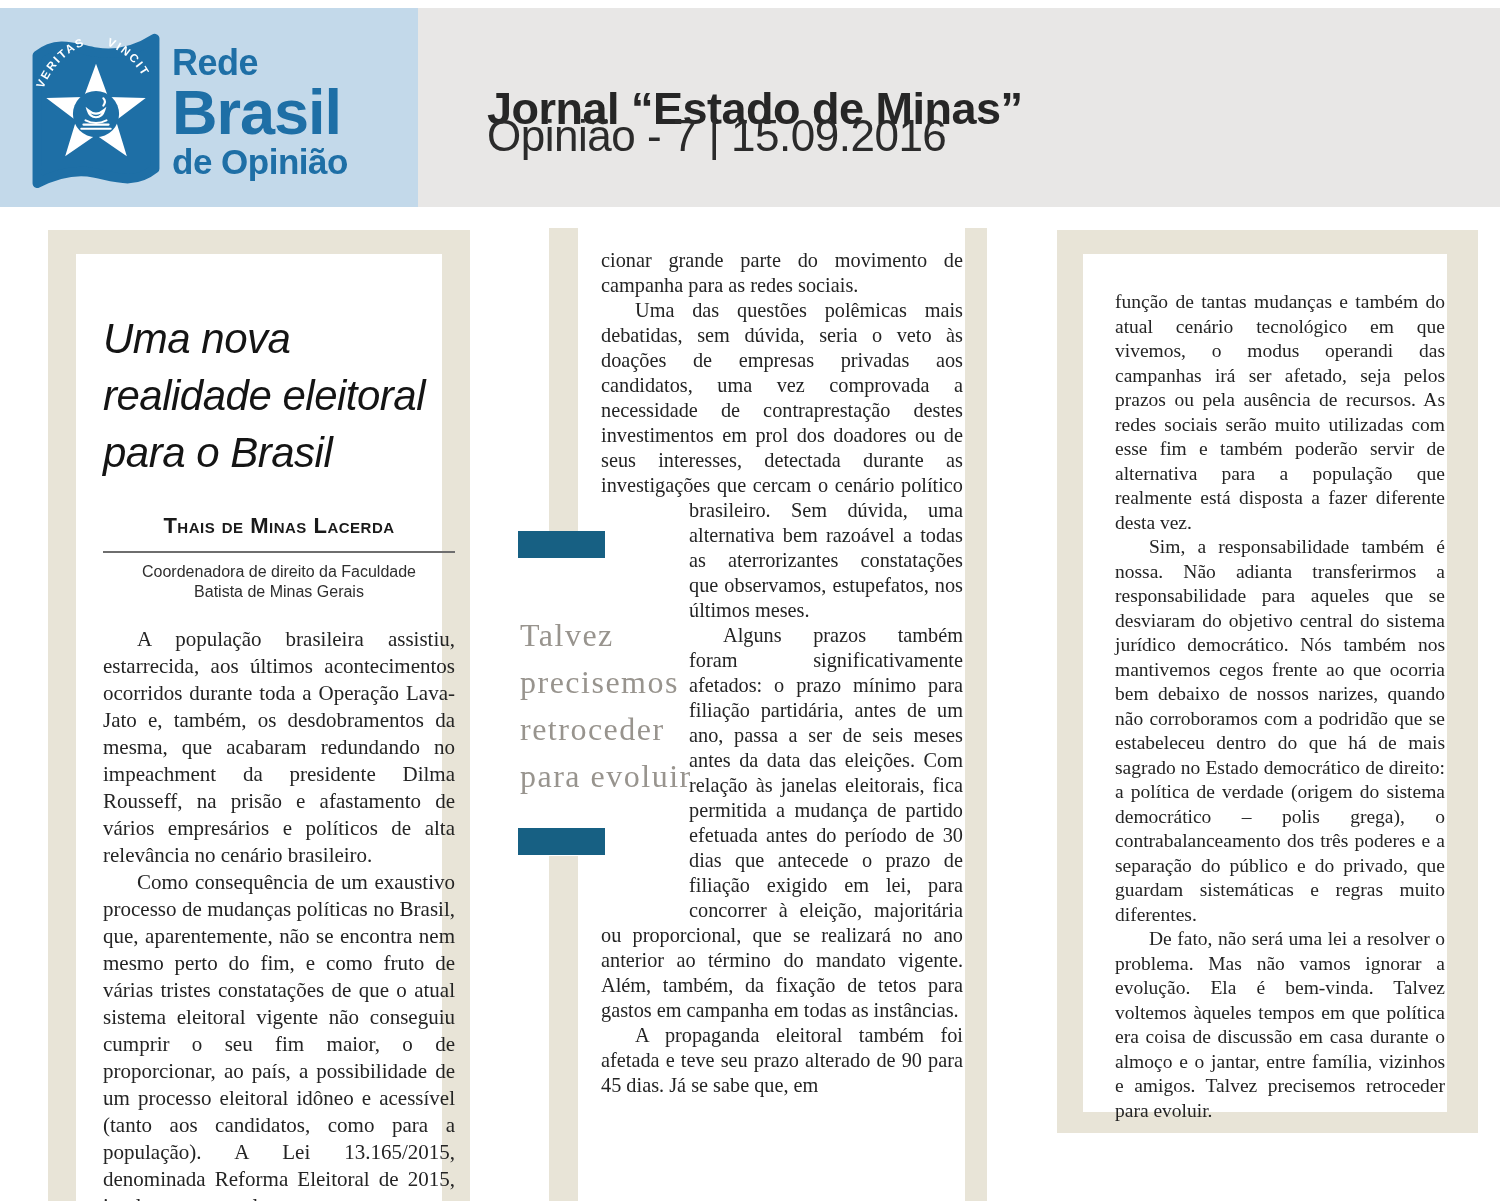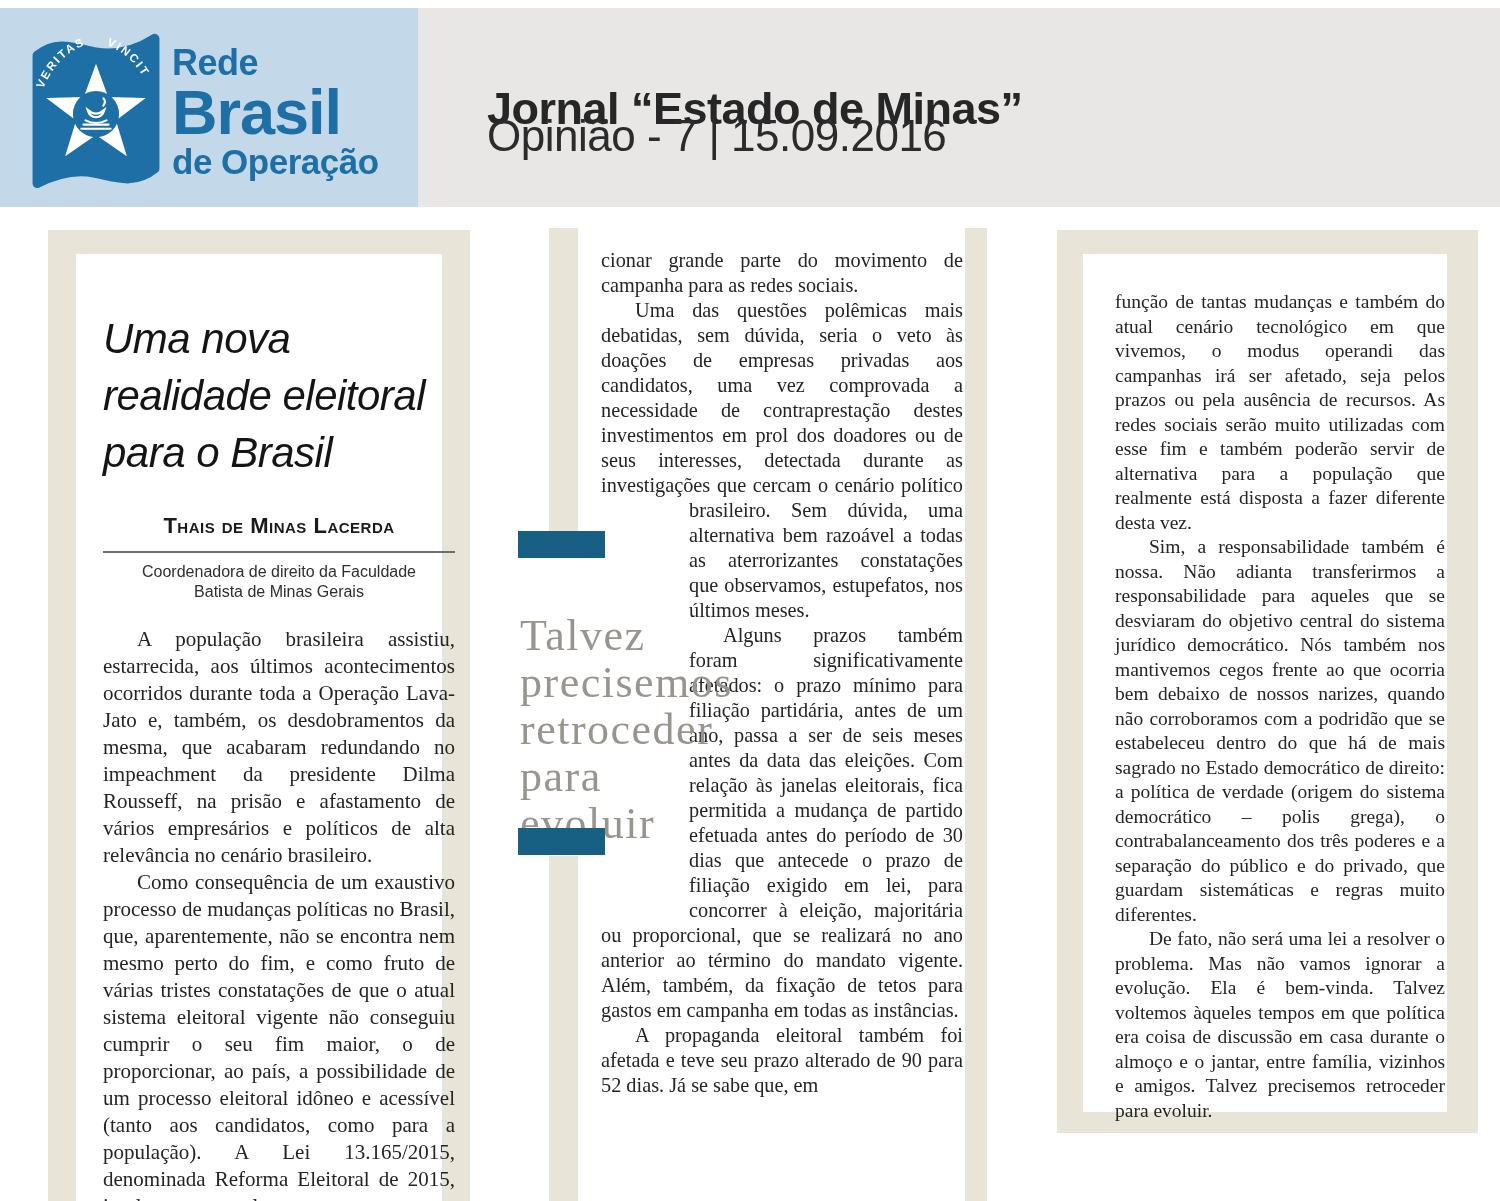--- a/index.html
+++ b/index.html
@@ -55,21 +55,21 @@
   #col2 {
     position:absolute; left:601px; top:228px; width:362px; height:973px;
     font-size:20.3px; line-height:25px; overflow:hidden;
   }
   .pq-spacer { float:left; width:88px; height:408px; }
   
   #pull-quote-block { position:absolute; left:518px; top:531px; width:196px; }
   .teal-bar { width:87px; height:27px; background:#176083; }
   .pq-text {
     position:absolute; top:81px; left:2px; width:196px;
-    font-family:"Liberation Serif", serif; font-size:44px; line-height:47px;
+    font-family:"Liberation Serif", serif; font-size:32px; line-height:47px;
     color:#98948e; letter-spacing:1.5px;
   }
   .teal-bar.bottom { position:absolute; top:297px; left:0; }
   
   #stripe1a { left:549px; top:228px; width:29px; height:303px; }
   #stripe1b { left:549px; top:856px; width:29px; height:345px; }
   #stripe2  { left:965px; top:228px; width:22px; height:973px; }
   
   #col3-box   { left:1057px; top:230px; width:421px; height:903px; }
   #col3-white { left:1083px; top:254px; width:364px; height:858px; }
@@ -100,21 +100,21 @@
         <path d="M54,94 h24"></path>
         <path d="M52,98 h28"></path>
         <path d="M56,90 q10,5 20,0"></path>
         <path d="M58,80 q8,7 16,0 q-2,7 -8,7 q-6,0 -8,-7 Z"></path>
         <path d="M73,76 q3,-4 0,-7"></path>
       </g>
     </svg>
     <div class="logo-text">
       <div class="logo-line1">Rede</div>
       <div class="logo-line2">Brasil</div>
-      <div class="logo-line3">de Operação</div>
+      <div class="logo-line3">de Opinião</div>
     </div>
   </div>
 
   <div class="hdr-gray">
     <div class="journal-title">Jornal “Estado de Minas”</div>
     <div class="edition-line">Opinião - 7  | 15.09.2016</div>
   </div>
 
   <div class="clip-box" id="col1-box"></div>
   <div class="clip-inner" id="col1-white">
@@ -140,21 +140,21 @@
   <div class="stripe" id="stripe1a"></div>
   <div class="stripe" id="stripe1b"></div>
   <div class="stripe" id="stripe2"></div>
 
   <div id="col2" class="serif bodytext">
     <p>cionar grande parte do movimento de campanha para as redes sociais.</p>
     <p class="ind"><span>Uma das questões polêmicas mais debatidas, sem dúvida, seria o veto às doações de empresas privadas aos candidatos, uma vez comprovada a necessidade de contraprestação destes investimentos em prol dos doadores ou de seus interesses, detectada durante as investigações que cercam o cenário político brasileiro.</span>
       <span class="pq-spacer"></span>
       <span>Sem dúvida, uma alternativa bem razoável a todas as aterrorizantes constatações que observamos, estupefatos, nos últimos meses.</span></p>
     <p class="ind">Alguns prazos também foram significativamente afetados: o prazo mínimo para filiação partidária, antes de um ano, passa a ser de seis meses antes da data das eleições. Com relação às janelas eleitorais, fica permitida a mudança de partido efetuada antes do período de 30 dias que antecede o prazo de filiação exigido em lei, para concorrer à eleição, majoritária ou proporcional, que se realizará no ano anterior ao término do mandato vigente. Além, também, da fixação de tetos para gastos em campanha em todas as instâncias.</p>
-    <p class="ind">A propaganda eleitoral também foi afetada e teve seu prazo alterado de 90 para 52 dias. Já se sabe que, em</p>
+    <p class="ind">A propaganda eleitoral também foi afetada e teve seu prazo alterado de 90 para 45 dias. Já se sabe que, em</p>
   </div>
 
   <div id="pull-quote-block">
     <div class="teal-bar"></div>
     <div class="pq-text">
       <div>Talvez</div>
       <div>precisemos</div>
       <div>retroceder</div>
       <div>para evoluir</div>
     </div>

